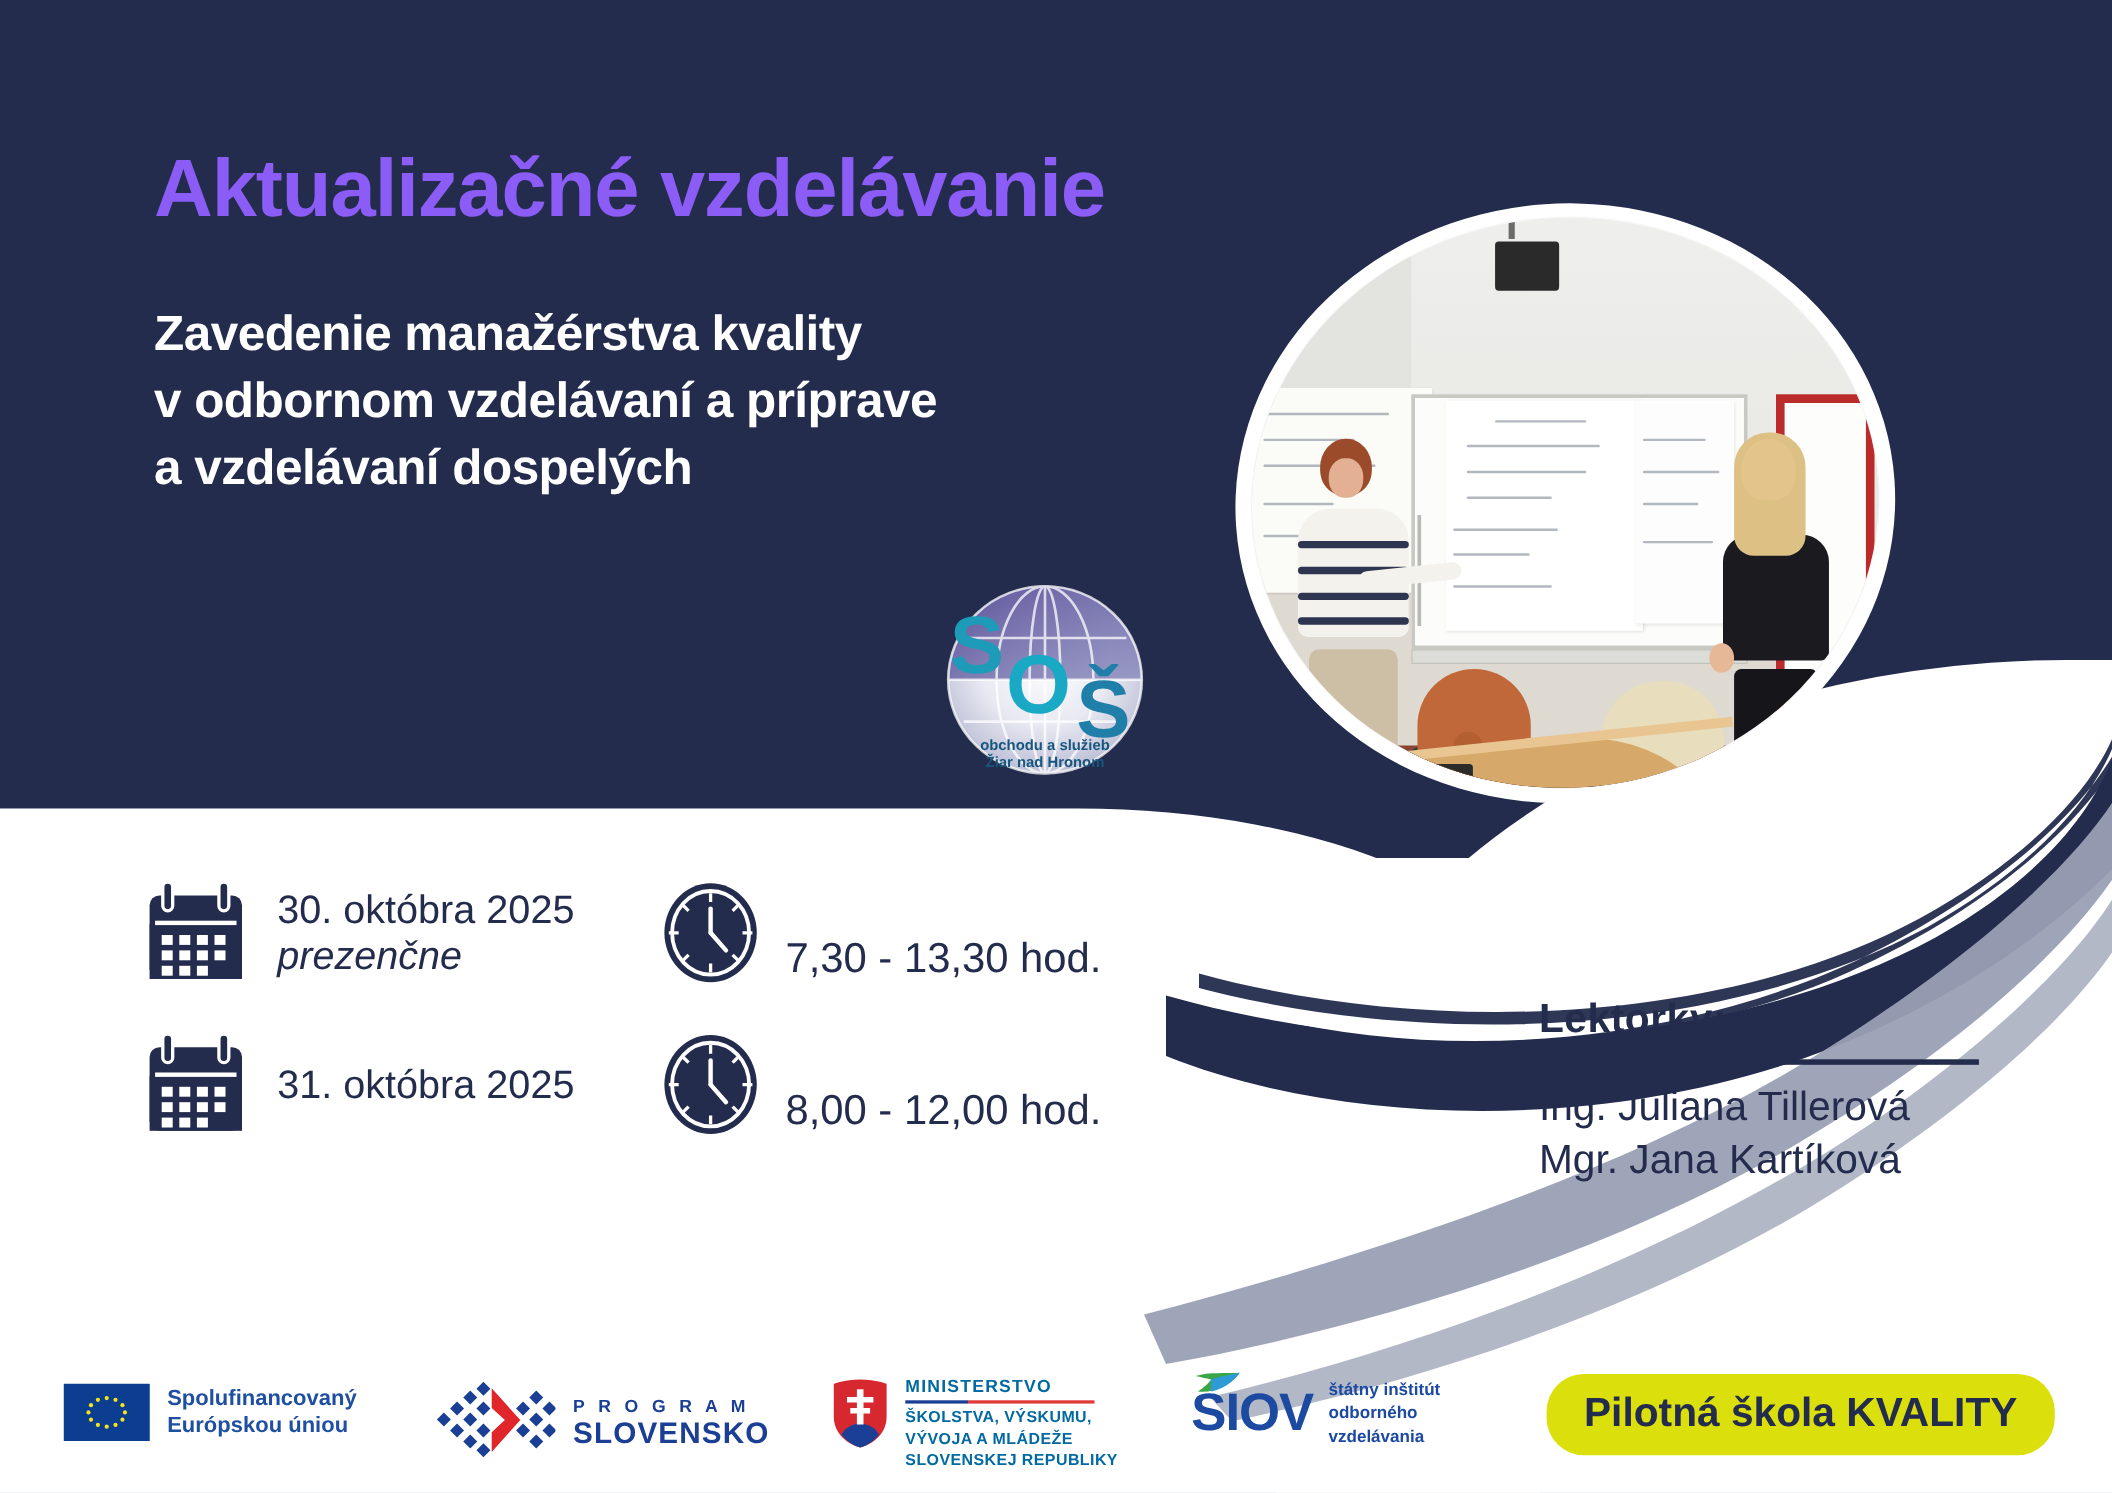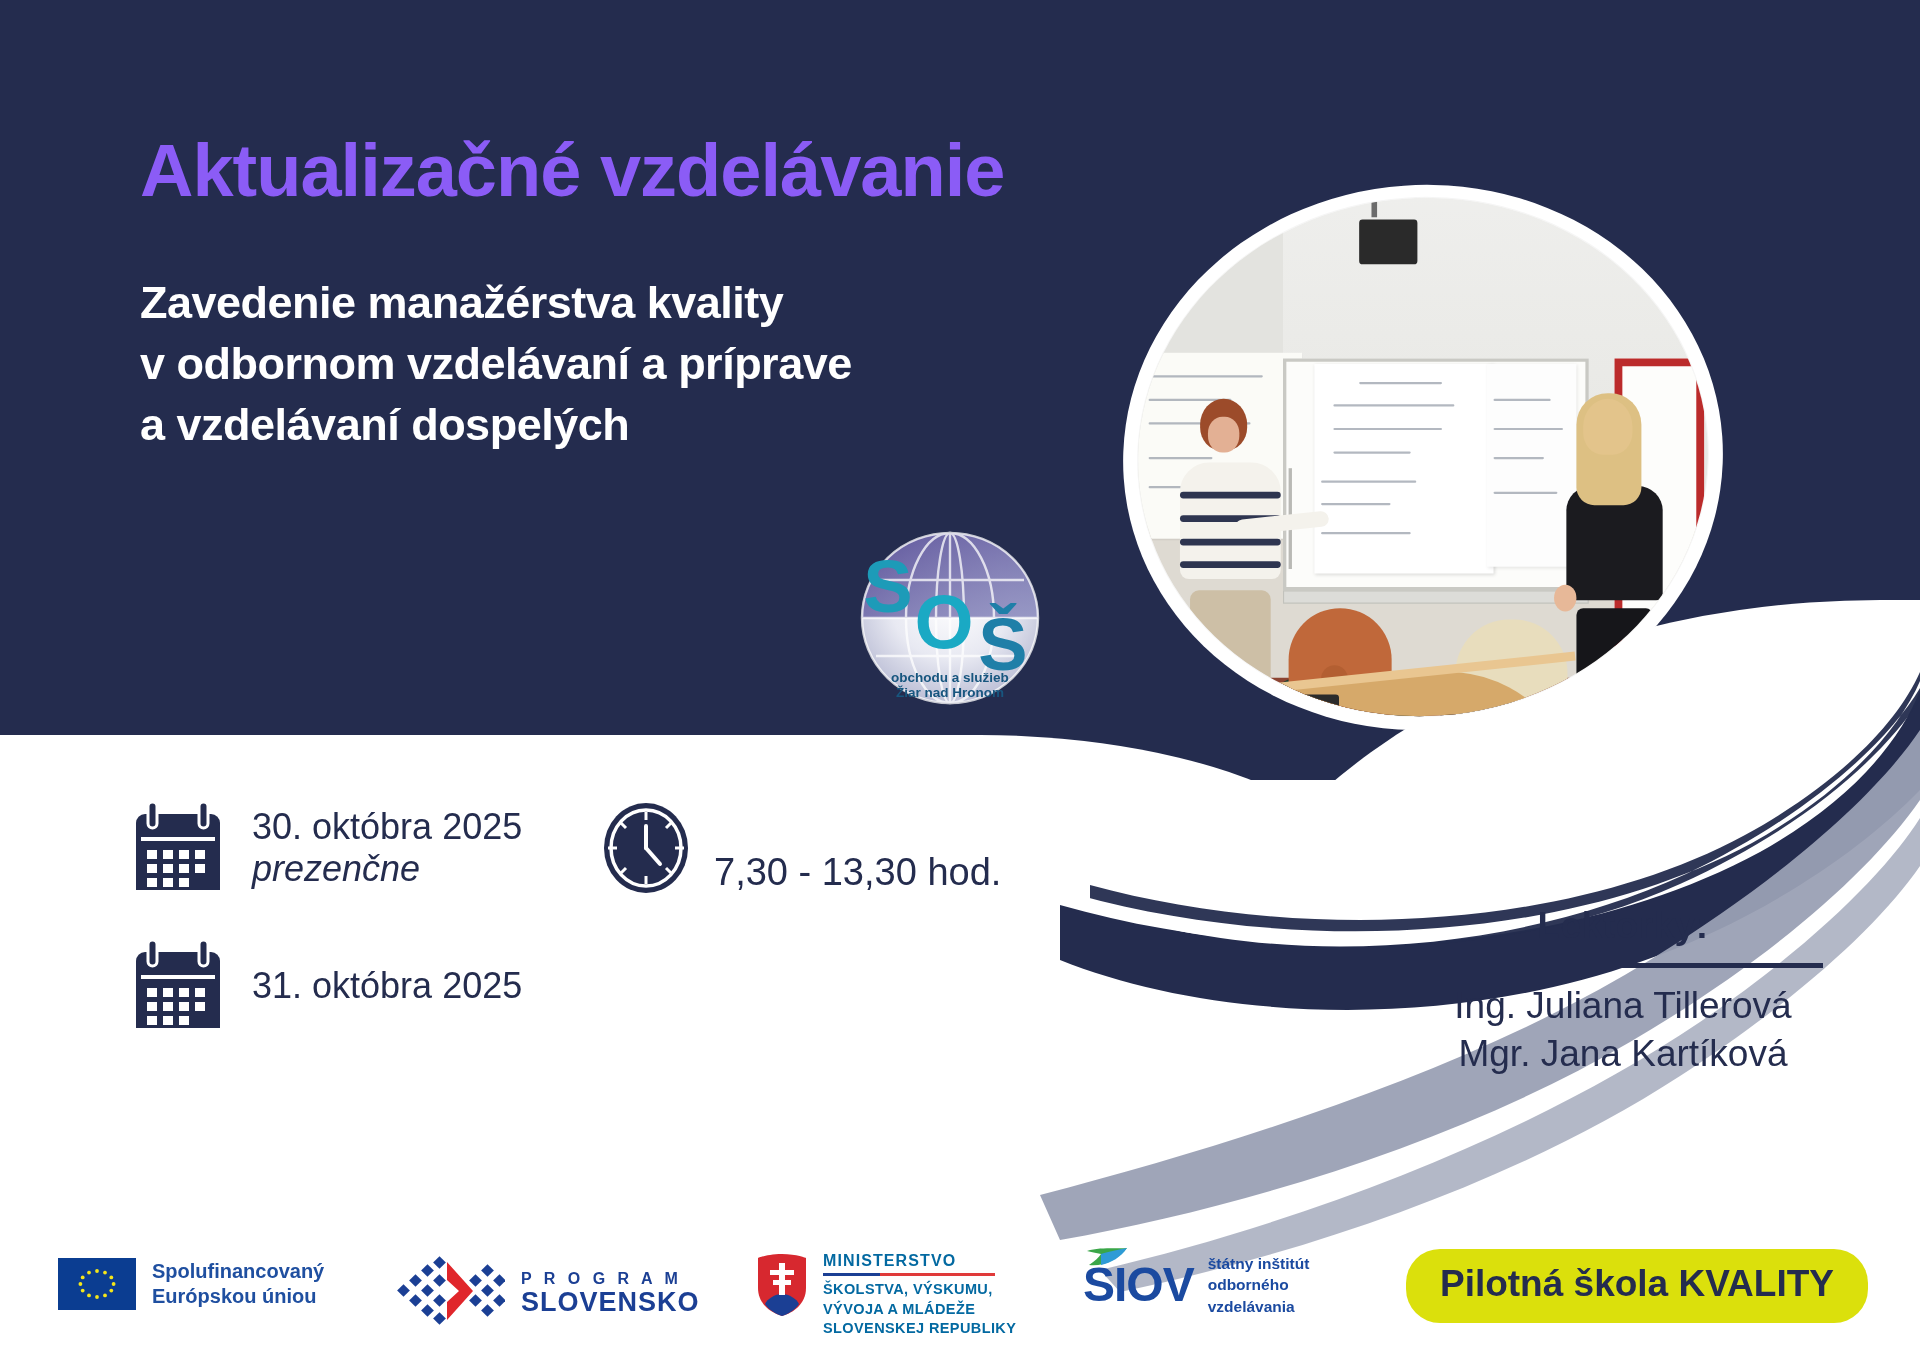--- a/index.html
+++ b/index.html
@@ -141,21 +141,21 @@
   .info-row { display:flex; align-items:center; margin-bottom:42px; }
   .info-col-date { display:flex; align-items:center; width:470px; }
   .info-col-time { display:flex; align-items:flex-end; }
   .cal-icon { width:96px; height:96px; flex:0 0 96px; margin-right:26px; }
   .clock-icon { width:92px; height:92px; flex:0 0 92px; margin-right:22px; }
   .date-text { color:#242c4e; font-size:36px; line-height:1.18; white-space:nowrap; }
   .date-text .mode { font-style:italic; display:block; }
   .time-text { color:#242c4e; font-size:38px; white-space:nowrap; }
 
   
-  .lecturers { position:absolute; right:97px; top:905px; z-index:9; text-align:center; }
+  .lecturers { position:absolute; right:121px; top:905px; z-index:9; text-align:left; }
   .lect-title { color:#242c4e; font-size:37px; font-weight:bold; letter-spacing:0.5px; }
   .lect-rule { width:400px; height:5px; background:#242c4e; margin:16px 0 14px auto; }
   .lect-name { color:#242c4e; font-size:37px; line-height:1.3; white-space:nowrap; }
   .eu-logo  { position:absolute; left:58px;  top:1258px; display:flex; align-items:center; z-index:10; }
   .eu-flag  { width:78px; height:52px; background:#0b3d91; position:relative; flex:0 0 78px; }
   .eu-text  { margin-left:16px; color:#1f4fa0; font-size:20px; font-weight:bold; line-height:1.25; }
   .ps-logo  { position:absolute; left:395px; top:1256px; display:flex; align-items:center; z-index:10; }
   .ps-text  { margin-left:16px; color:#1b3f94; line-height:1.05; }
   .ps-text .t1 { font-size:16px; letter-spacing:4px; font-weight:bold; }
   .ps-text .t2 { font-size:27px; letter-spacing:1px; font-weight:bold; }
@@ -382,20 +382,41 @@
               <rect x="17" y="78" width="10" height="9"></rect>
                 <rect x="33" y="78" width="10" height="9"></rect>
               <rect x="49" y="78" width="10" height="9"></rect>
             </g>
           </svg>
         </span>
         <span class="date-text">
           <span>31. októbra 2025</span>
         </span>
       </div>
+      <div class="info-col-time">
+        <span class="clock-icon">
+          <svg viewBox="0 0 92 92" width="92" height="92">
+            <ellipse cx="46" cy="46" rx="42" ry="45" fill="#242c4e"></ellipse>
+            <ellipse cx="46" cy="46" rx="35" ry="38" fill="none" stroke="#ffffff" stroke-width="3.5"></ellipse>
+            <g stroke="#ffffff" stroke-width="3">
+              <line x1="46" y1="10" x2="46" y2="18"></line>
+                <line x1="46" y1="74" x2="46" y2="82"></line>
+              <line x1="8" y1="46" x2="17" y2="46"></line>
+                <line x1="75" y1="46" x2="84" y2="46"></line>
+              <line x1="20" y1="20" x2="26" y2="26"></line>
+                <line x1="66" y1="66" x2="72" y2="72"></line>
+              <line x1="72" y1="20" x2="66" y2="26"></line>
+                <line x1="26" y1="66" x2="20" y2="72"></line>
+            </g>
+            <line x1="46" y1="46" x2="46" y2="24" stroke="#ffffff" stroke-width="4" stroke-linecap="round"></line>
+            <line x1="46" y1="46" x2="60" y2="62" stroke="#ffffff" stroke-width="4" stroke-linecap="round"></line>
+          </svg>
+        </span>
+        <span class="time-text">8,00 - 12,00 hod.</span>
+      </div>
     </div>
 
   </div>
 
   <div class="lecturers">
     <div class="lect-title">Lektorky:</div>
     <div class="lect-rule"></div>
     <div class="lect-name">Ing. Juliana Tillerová</div>
     <div class="lect-name">Mgr. Jana Kartíková</div>
   </div>

